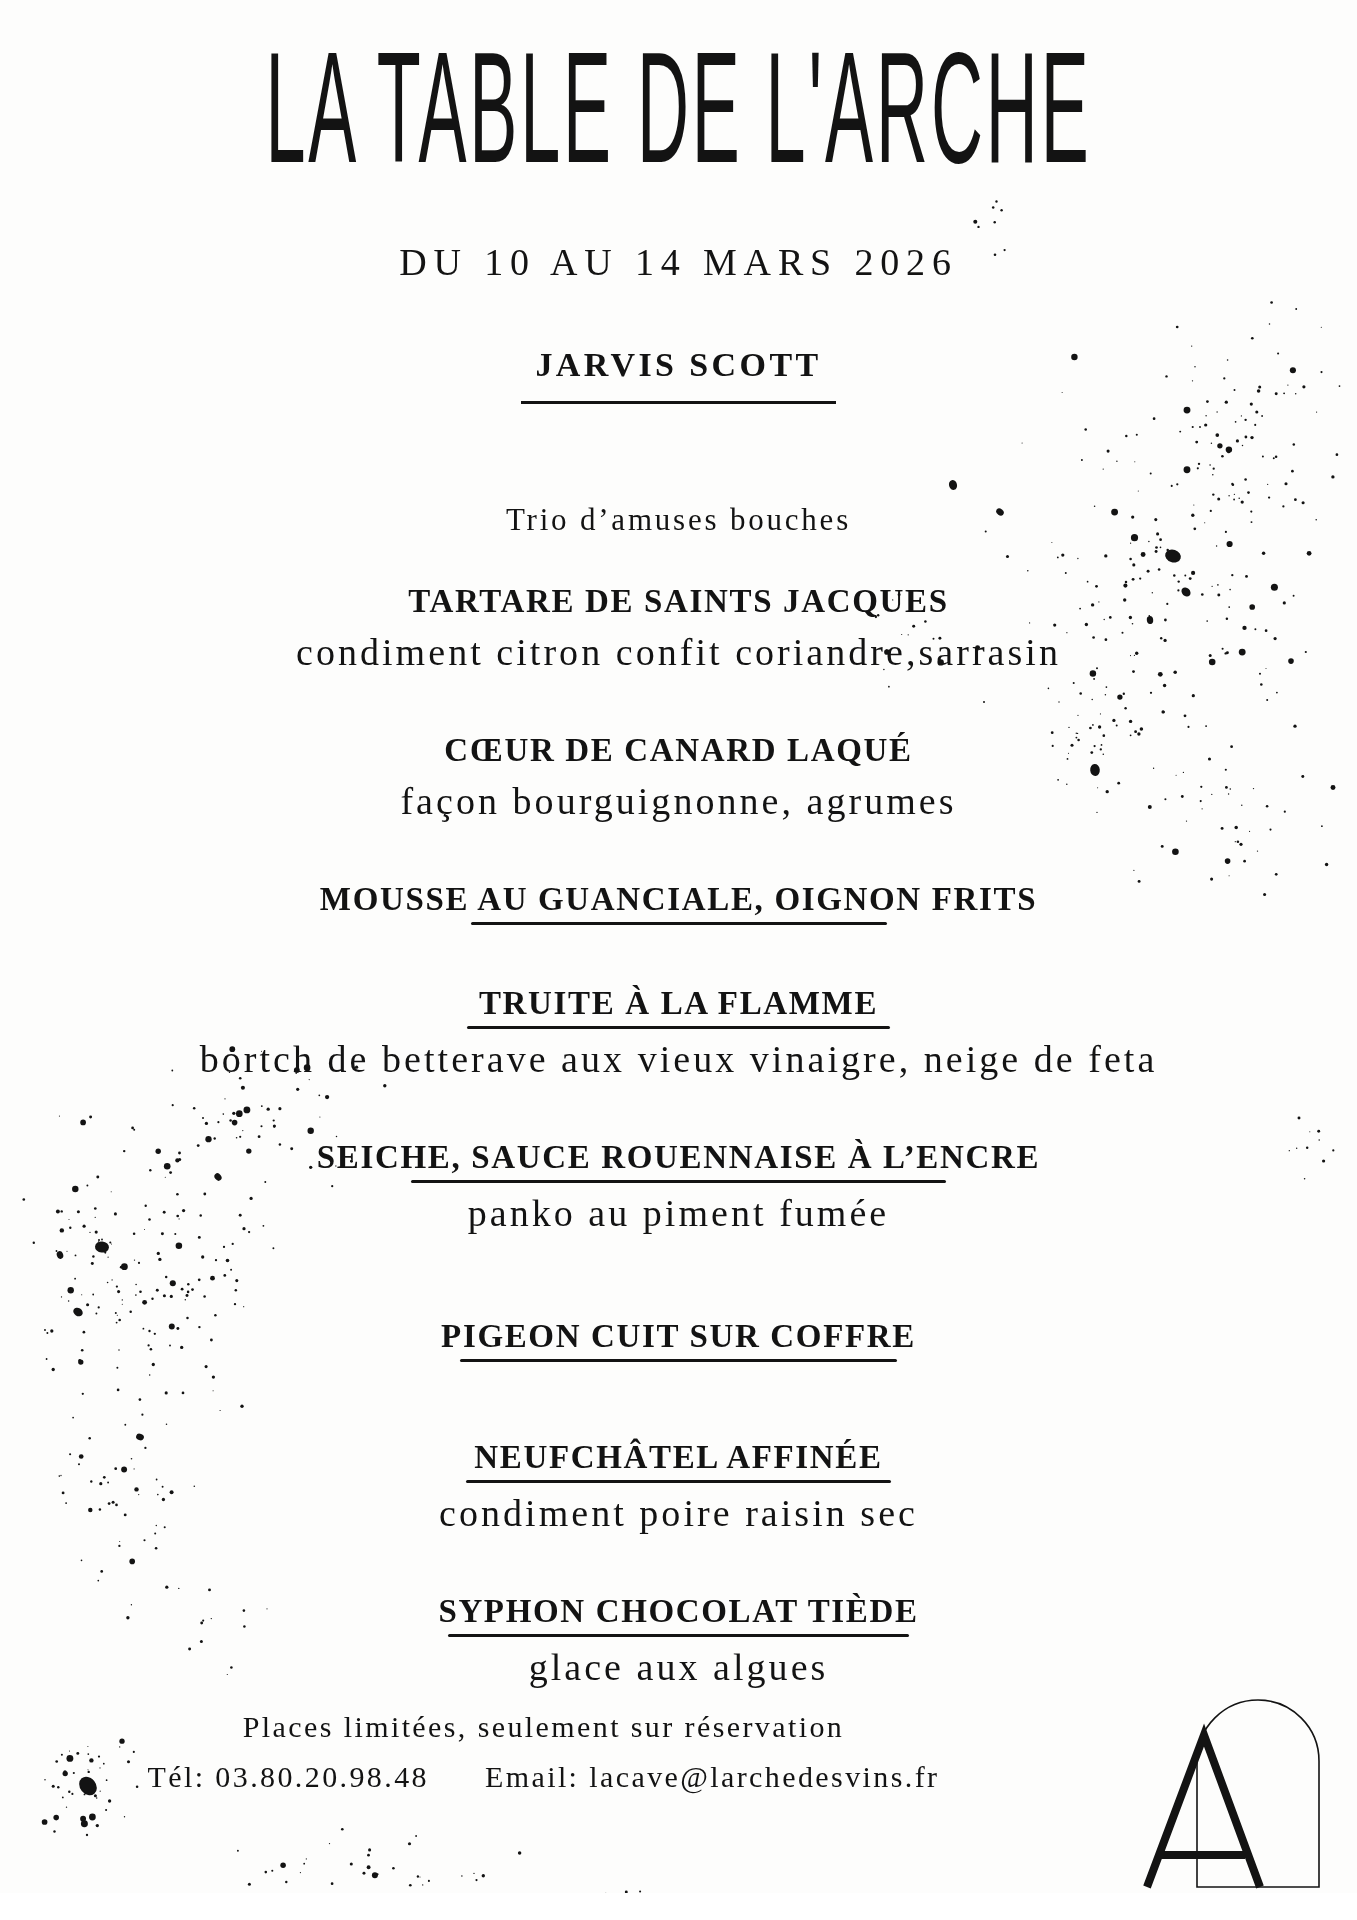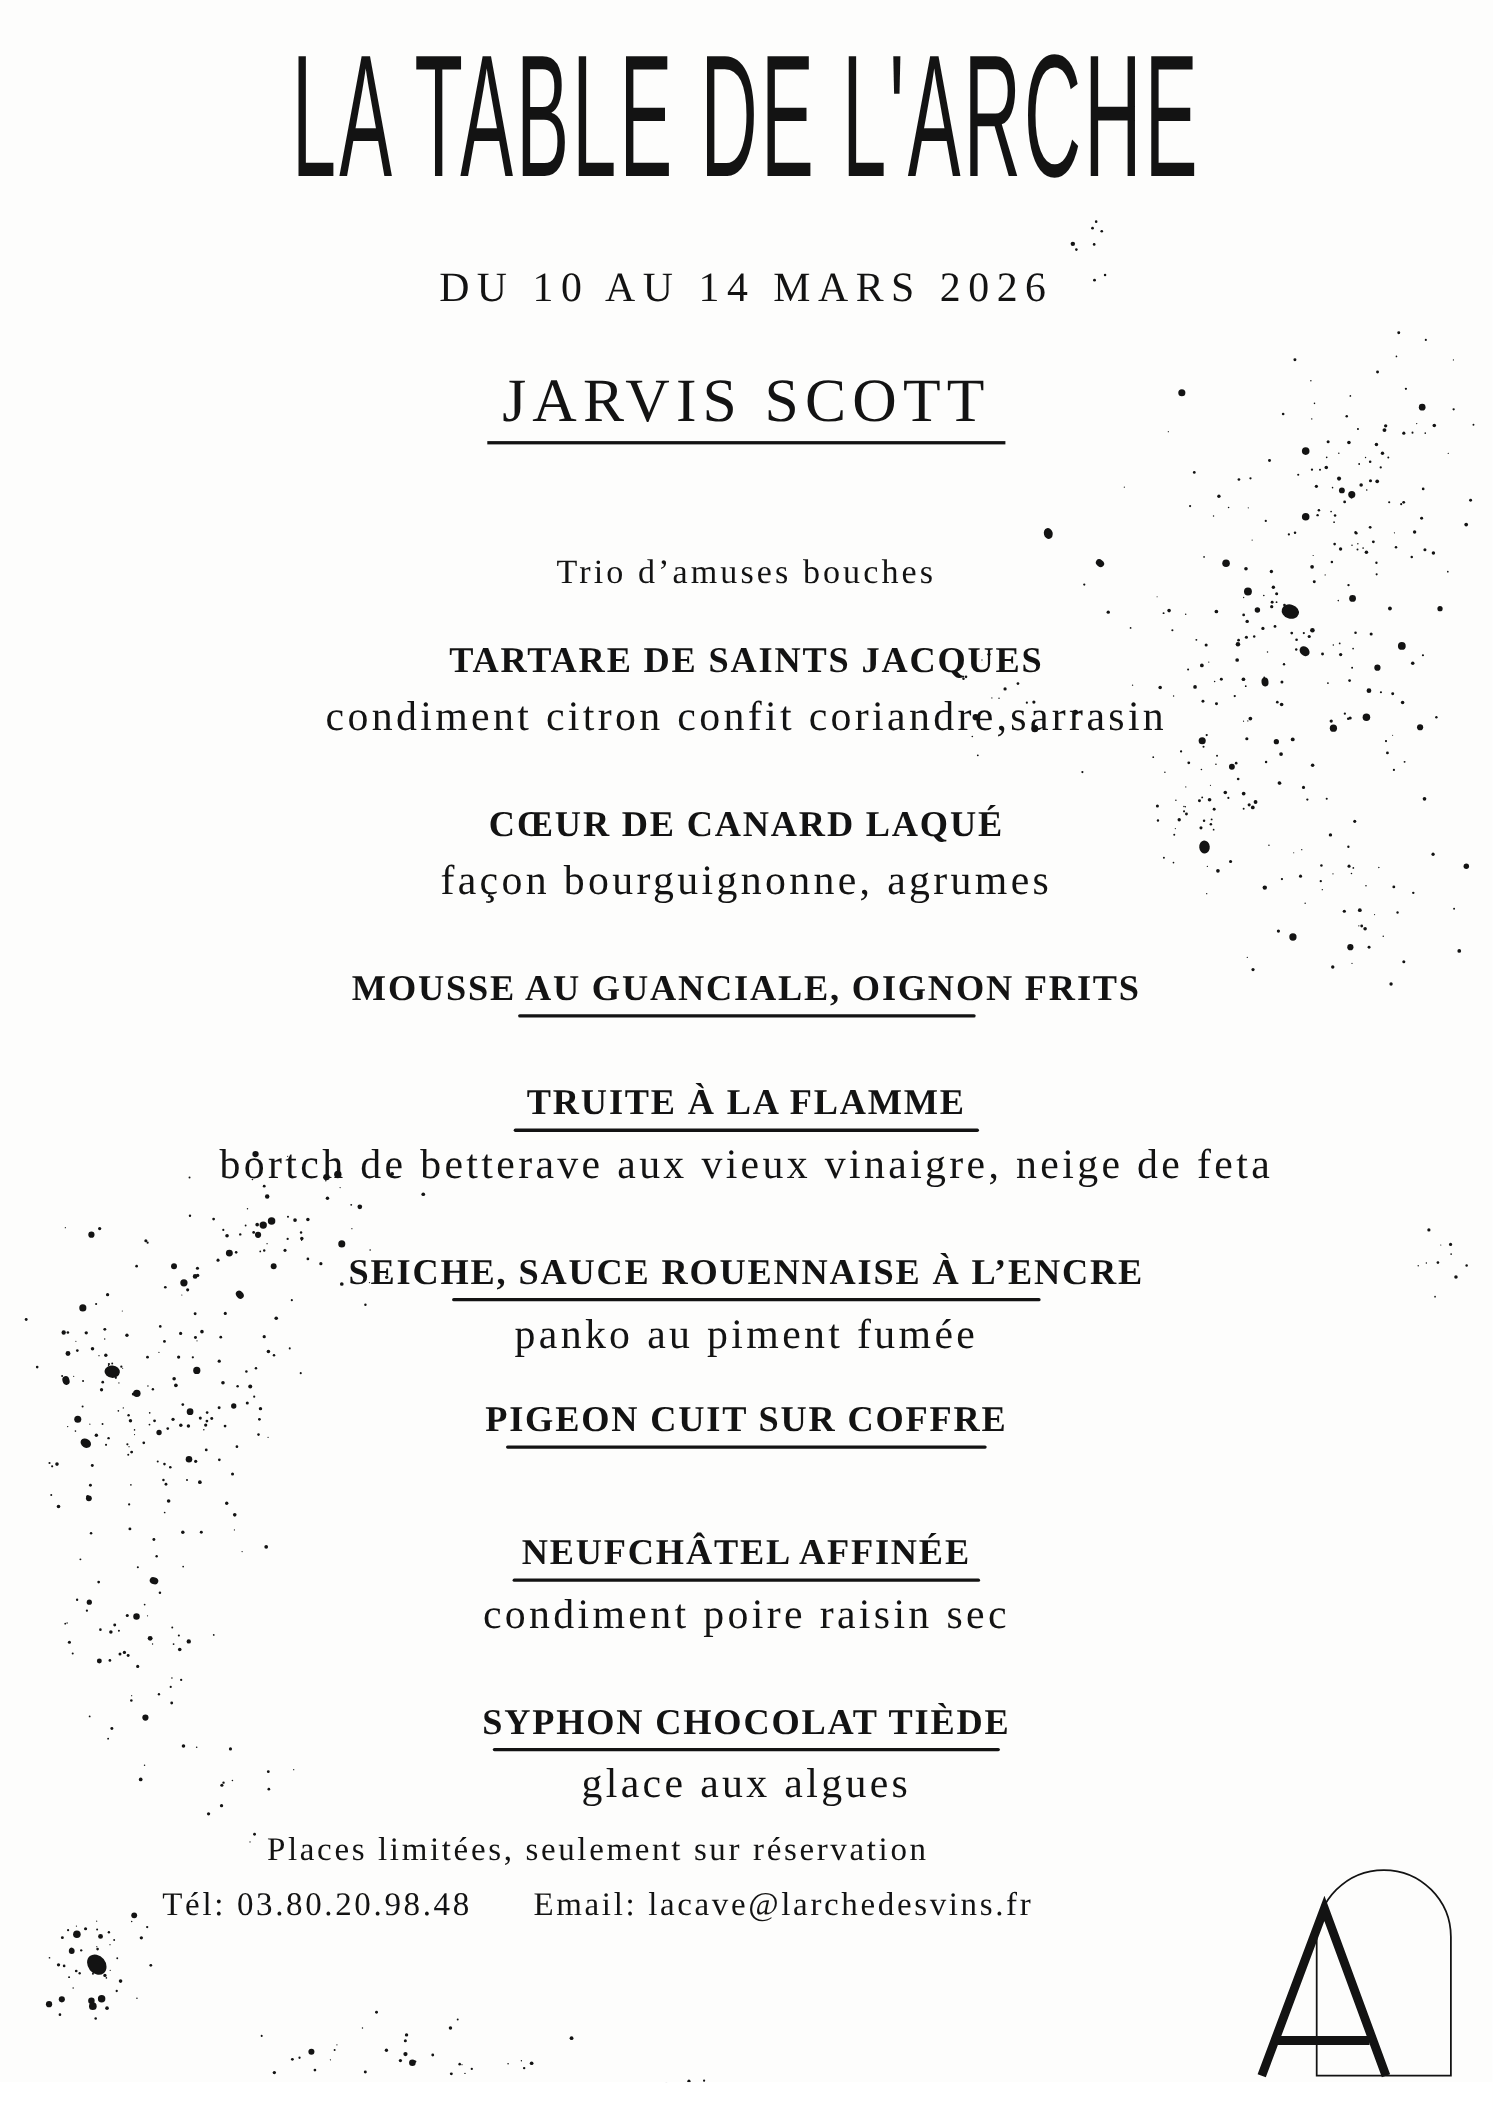--- a/index.html
+++ b/index.html
@@ -11,28 +11,28 @@
   .layer-text { position:relative; z-index:2; text-align:center; }
   .title-wrap { height:163px; margin-top:28px; }
   h1.title {
     margin:0; font-family:"Liberation Sans", sans-serif; font-weight:200;
     font-size:72px; line-height:72px; letter-spacing:0.04em;
     transform:scaleY(2.2); transform-origin:50% 0; white-space:nowrap;
   }
   .date-line { margin-top:48px; font-size:38px; line-height:46px; letter-spacing:0.18em; }
   .chef-line { margin-top:52px; }
   .chef-name {
-    display:inline-block; font-size:56px; line-height:56px; font-weight:400;
+    display:inline-block; font-size:34px; line-height:56px; font-weight:700;
     letter-spacing:0.1em; padding:0 14px 8px; border-bottom:3px solid currentColor;
   }
   .amuse { margin-top:96px; font-size:31px; line-height:40px; letter-spacing:0.09em; }
   .course { margin-top:57px; }
   #course-list .course:nth-child(1) { margin-top:40px; }
   #course-list .course:nth-child(5) { }
-  #course-list .course:nth-child(6) { margin-top:37px; }
+  #course-list .course:nth-child(6) { margin-top:82px; }
   #course-list .course:nth-child(7) { margin-top:74px; }
   .course-name { font-size:33px; line-height:42px; font-weight:700; letter-spacing:0.05em; white-space:nowrap; }
   .name-text { display:inline-block; }
   .rule { height:3px; background:currentColor; margin:2px auto 0; border-radius:2px; }
   .course-desc { margin-top:10px; font-size:38px; line-height:40px; letter-spacing:0.08em; white-space:nowrap; }
   #course-list .course:nth-child(6) .course-desc { margin-top:32px; }
   .footer { margin-top:20px; padding-right:270px; font-size:30px; line-height:40px; letter-spacing:0.08em; }
   .contact { margin-top:10px; display:flex; justify-content:center; gap:56px; }
   #splatter { position:absolute; left:0; top:0; z-index:1; pointer-events:none; }
   #logo { position:absolute; left:1140px; top:1697px; z-index:1; }

